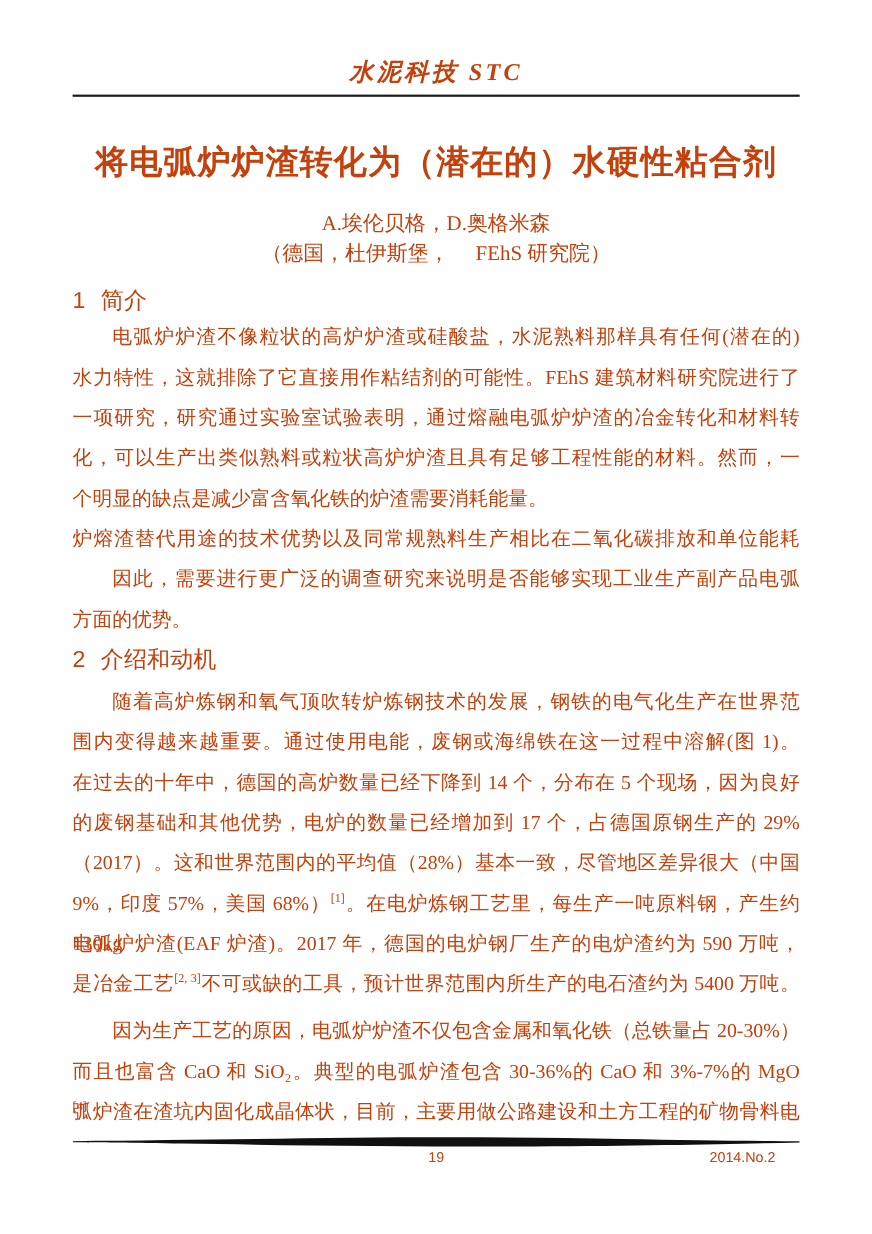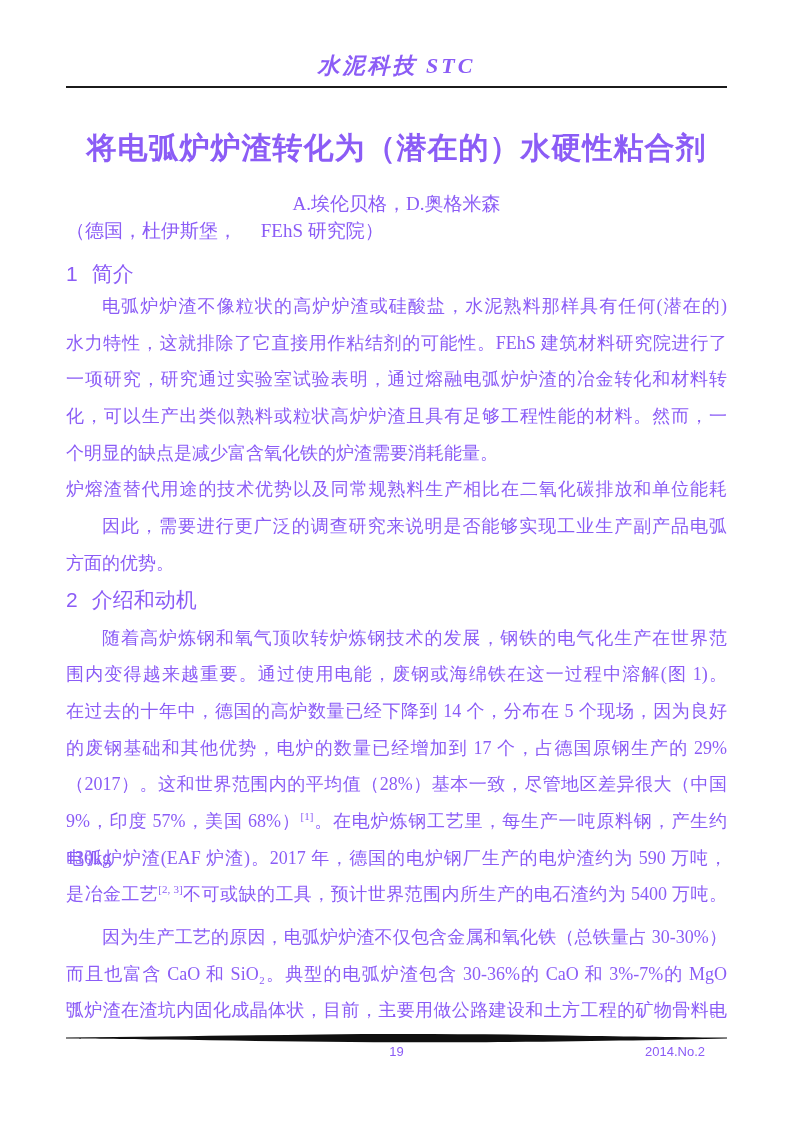--- a/index.html
+++ b/index.html
@@ -1,21 +1,21 @@
 <!DOCTYPE html>
 <html lang="zh"><head>
 <meta charset="utf-8">
 <title>将电弧炉炉渣转化为（潜在的）水硬性粘合剂</title>
 <style>
   html,body { margin:0; padding:0; background:#ffffff; }
   .page {
     position:relative;
     width:793px; height:1122px;
     background:#ffffff;
-    color:#8b5cf6;
+    color:#c2410c;
     font-family:"Liberation Serif", serif;
     overflow:hidden;
   }
   .content { padding:0 66px; }
 
   
   .journal {
     padding-top:51px;
     text-align:center;
     font-size:22px;
@@ -40,21 +40,21 @@
     line-height:36px;
     letter-spacing:1px;
   }
   .authors {
     margin-top:25px;
     text-align:center;
     font-size:19px;
     line-height:26px;
   }
   .affiliation {
-    text-align:left;
+    text-align:center;
     font-size:19px;
     line-height:27px;
   }
 
   
   .sec-heading {
     font-family:"Liberation Sans", sans-serif;
     font-weight:400;
     font-size:21px;
     line-height:28px;
@@ -135,21 +135,21 @@
         <div class="ln">围内变得越来越重要。通过使用电能，废钢或海绵铁在这一过程中溶解(图 1)。</div>
         <div class="ln">在过去的十年中，德国的高炉数量已经下降到 14 个，分布在 5 个现场，因为良好</div>
         <div class="ln">的废钢基础和其他优势，电炉的数量已经增加到 17 个，占德国原钢生产的 29%</div>
         <div class="ln">（2017）。这和世界范围内的平均值（28%）基本一致，尽管地区差异很大（中国</div>
         <div class="ln"><span>9%，印度 57%，美国 68%）</span><sup class="ref">[1]</sup><span>。在电炉炼钢工艺里，每生产一吨原料钢，产生约 130kg</span></div>
         <div class="ln">电弧炉炉渣(EAF 炉渣)。2017 年，德国的电炉钢厂生产的电炉渣约为 590 万吨，</div>
         <div class="ln"><span>是冶金工艺</span><sup class="ref">[2, 3]</sup><span>不可或缺的工具，预计世界范围内所生产的电石渣约为 5400 万吨。</span></div>
       </div>
 
       <div class="para">
-        <div class="ln ind">因为生产工艺的原因，电弧炉炉渣不仅包含金属和氧化铁（总铁量占 30-30%）</div>
+        <div class="ln ind">因为生产工艺的原因，电弧炉炉渣不仅包含金属和氧化铁（总铁量占 20-30%）</div>
         <div class="ln"><span>而且也富含 CaO 和 SiO₂。典型的电弧炉渣包含 30-36%的 CaO 和 3%-7%的 MgO </span><sup class="ref">[4]</sup><span>．电</span></div>
         <div class="ln">弧炉渣在渣坑内固化成晶体状，目前，主要用做公路建设和土方工程的矿物骨料。</div>
       </div>
     </div>
 
   </div>
 
   <div class="footer">
     <svg class="footer-bar" viewBox="0 0 661 10" preserveAspectRatio="none" xmlns="http://www.w3.org/2000/svg">
       <path fill="#101010" d="M0,4.4 C90,3.6 170,2.4 255,1.4 C330,0.6 420,0.9 500,2.4 C565,3.5 620,4.2 661,4.6 L661,5.6 C600,6.8 530,8.6 420,9.2 C320,9.7 200,8.2 100,6.6 C55,5.9 20,5.5 0,5.4 Z"></path>

